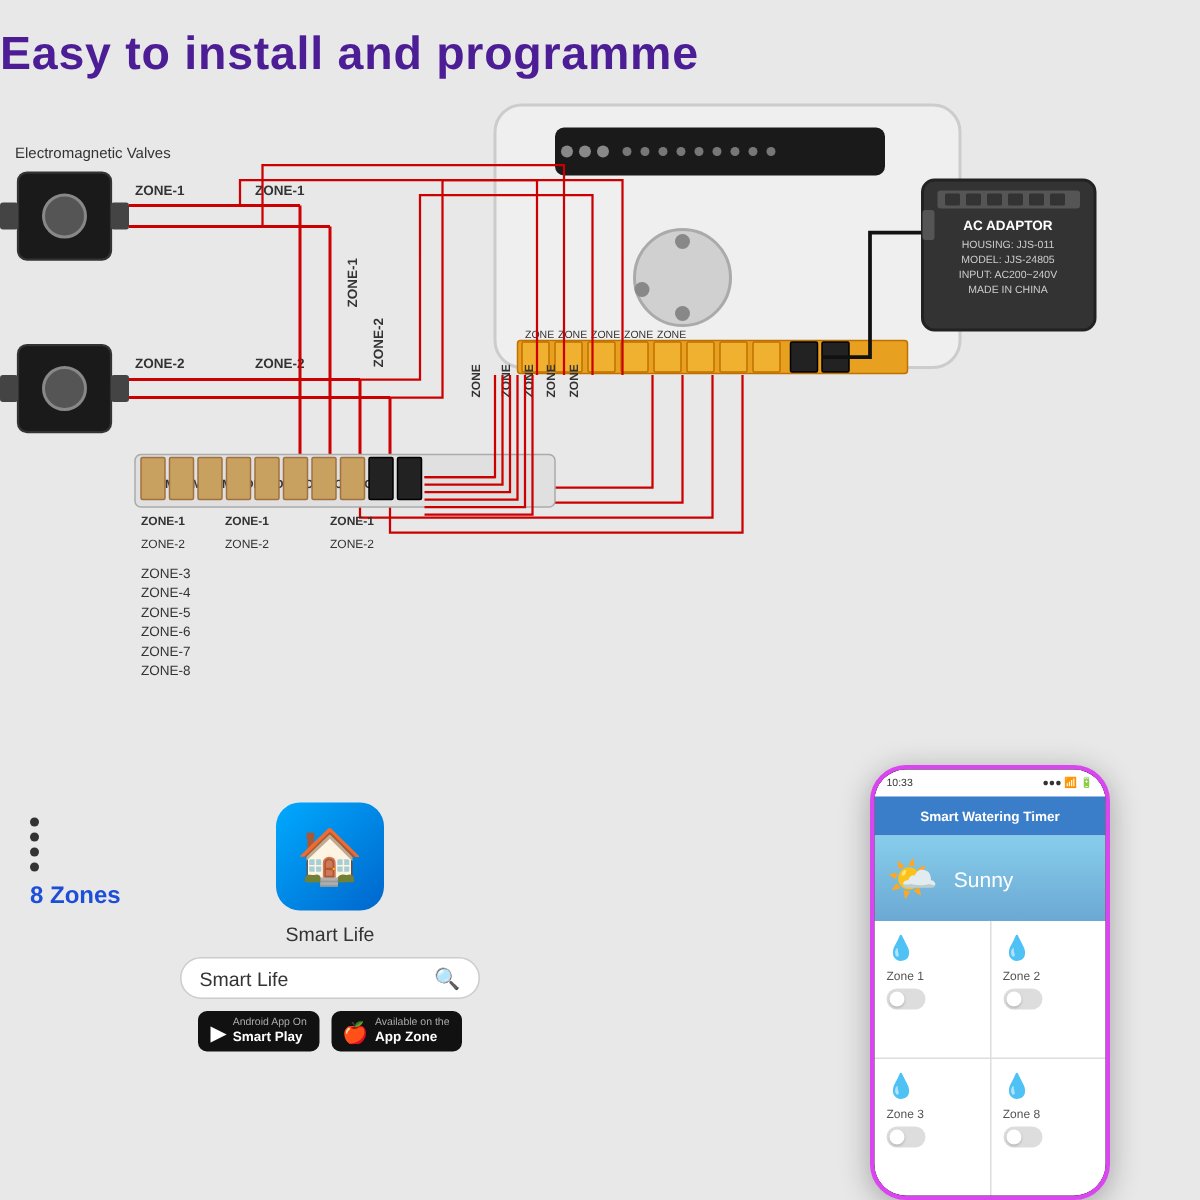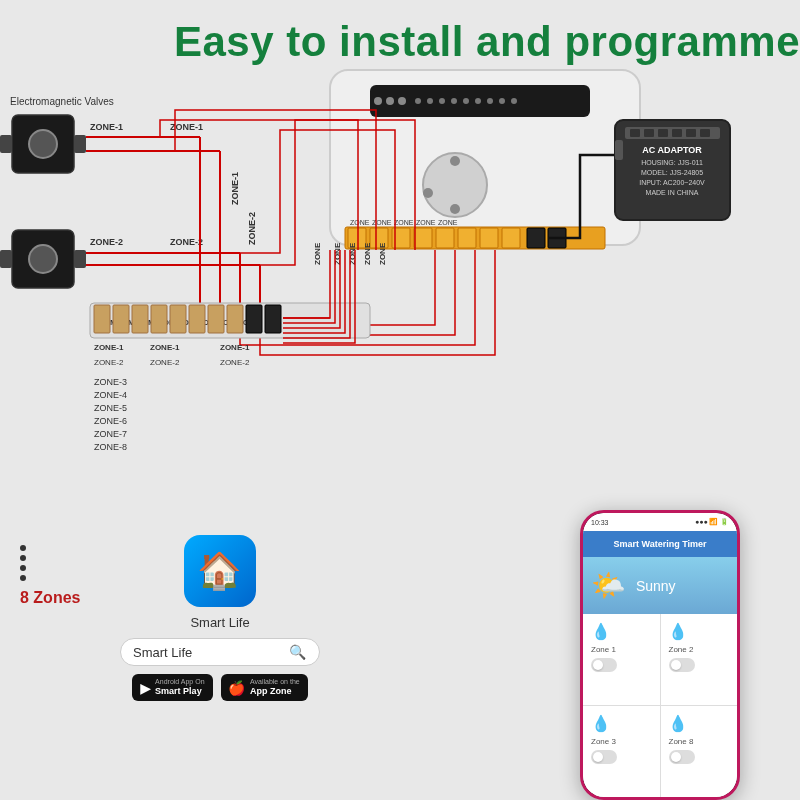--- a/index.html
+++ b/index.html
@@ -7,24 +7,24 @@
       width: 800px;
       height: 800px;
       background: #e8e8e8;
       font-family: Arial, sans-serif;
       overflow: hidden;
       position: relative;
     }
 
     
     .main-title {
-      text-align: right;
-      font-size: 42px;
+      text-align: left;
+      font-size: 31px;
       font-weight: 700;
-      color: #15803d;
+      color: #4c1d95;
       padding-top: 18px;
       letter-spacing: 0.5px;
     }
 
     
     .bottom-section {
       position: absolute;
       bottom: 0;
       left: 0;
       right: 0;
@@ -51,21 +51,21 @@
     }
     .dot-bullet {
       width: 6px;
       height: 6px;
       background: #333;
       border-radius: 50%;
     }
     .zones-label {
       font-size: 16px;
       font-weight: bold;
-      color: #b91c1c;
+      color: #1d4ed8;
       margin-top: 4px;
     }
 
     
     .app-section {
       display: flex;
       flex-direction: column;
       align-items: center;
       gap: 8px;
       padding-top: 20px;
@@ -127,21 +127,21 @@
 
     
     .phone-mockup {
       position: absolute;
       bottom: 0;
       right: 60px;
       width: 160px;
       height: 290px;
       background: #111;
       border-radius: 24px;
-      border: 3px solid #be185d;
+      border: 3px solid #d946ef;
       overflow: hidden;
       box-shadow: 0 4px 20px rgba(0,0,0,0.3);
     }
     .phone-screen {
       width: 100%;
       height: 100%;
       background: #f5f5f5;
       border-radius: 21px;
       overflow: hidden;
       display: flex;

